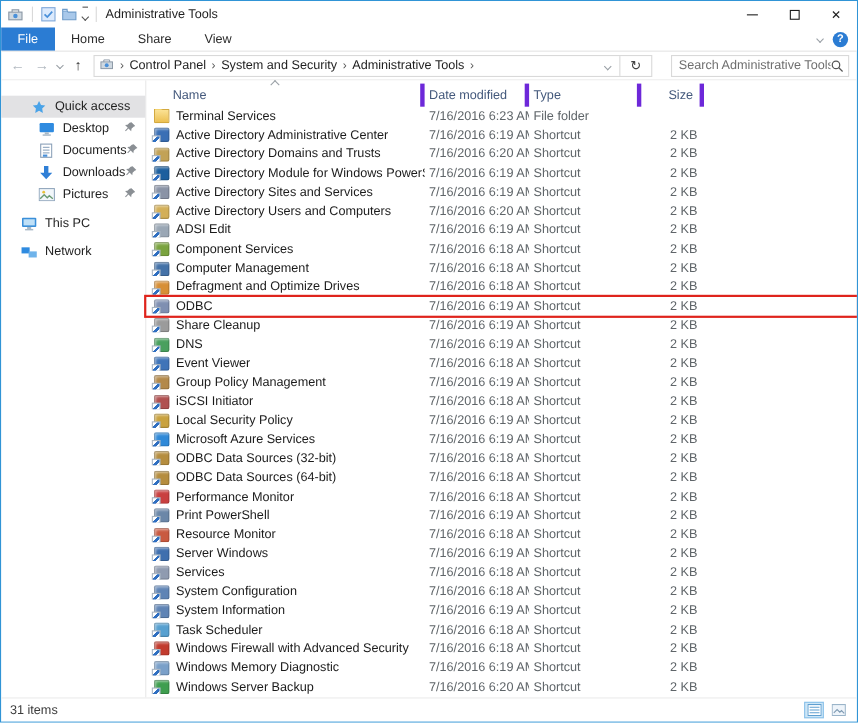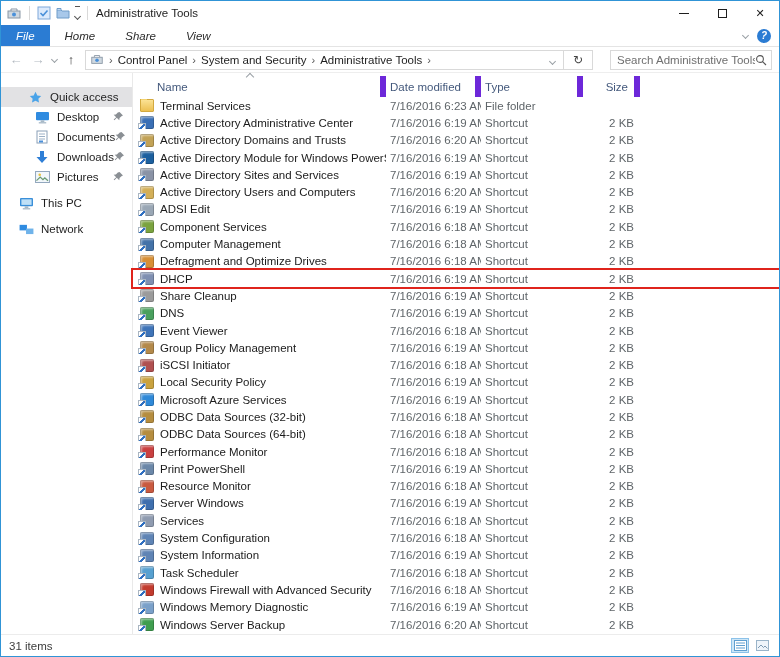--- a/index.html
+++ b/index.html
@@ -16,21 +16,21 @@
   .chev { display:inline-block; width:5px; height:5px; border-right:1.4px solid #555; border-bottom:1.4px solid #555; transform:rotate(45deg); }
   .chev.gray { border-color:#9aa0a6; }
   .win-title { margin-left:6px; color:#1e1e1e; }
   .win-controls { margin-left:auto; display:flex; height:24px; }
   .win-btn { width:38px; height:24px; display:flex; align-items:center; justify-content:center; }
   .glyph-min { width:10px; height:1px; background:#1e1e1e; }
   .glyph-max { width:9px; height:9px; border:1px solid #1e1e1e; }
   .glyph-close::before { content:"\2715"; font-size:11px; color:#1e1e1e; }
 
   
-  .ribbon { height:22px; display:flex; align-items:stretch; border-bottom:1px solid #e4e4e4; background:#fff;font-style:italic; }
+  .ribbon { height:22px; display:flex; align-items:stretch; border-bottom:1px solid #e4e4e4; background:#fff; }
   .tab { padding:0 15px; display:flex; align-items:center; color:#2b2b2b; }
   .tab.active { background:#2b7cd3; color:#fff; }
   .ribbon-right { margin-left:auto; display:flex; align-items:center; gap:9px; padding-right:8px; }
   .help-ico { width:14px; height:14px; border-radius:50%; background:#2b7cd3; color:#fff; font-size:10px; font-weight:bold; display:flex; align-items:center; justify-content:center; }
   .help-ico::before { content:"?"; }
 
   
   .navbar { height:26px; display:flex; align-items:center; padding:0 7px; gap:6px; border-bottom:1px solid #eee; }
   .nav-arrow { font-size:13px; width:16px; text-align:center; }
   .nav-arrow.dim { color:#b3bac1; }
@@ -58,21 +58,21 @@
   .side-item.lvl-qa   { padding-left:26px; }
   .side-item.lvl-sub  { padding-left:33px; }
   .side-item.lvl-root { padding-left:17px; margin-top:6px; }
   .side-item.sel { background:#e2e2e4; }
   .side-ico { width:16px; height:16px; flex:none; margin-right:7px; display:flex; align-items:center; justify-content:center; }
   .pin { margin-left:auto; }
 
   
   .listpane { flex:1; padding-top:3px; position:relative; }
   .cols { display:flex; height:21px; align-items:center; color:#44597c; position:relative; }
-  .col { height:100%; display:flex; align-items:center; border-right:6px solid #6d28d9; padding-left:4px; }
+  .col { height:100%; display:flex; align-items:center; border-right:4px solid #6d28d9; padding-left:4px; }
   .col-name { width:253px; padding-left:24px; position:relative; }
   .col-date { width:95px; }
   .col-type { width:102px; }
   .col-size { width:57px; justify-content:flex-end; padding-right:6px; }
   .sort-up { position:absolute; left:114px; top:-2px; width:6px; height:6px; border-left:1.4px solid #9aa0a6; border-top:1.4px solid #9aa0a6; transform:rotate(45deg); }
   .rows { position:relative; }
   .row { display:flex; height:17.3px; align-items:center; position:relative; }
   .cell { white-space:nowrap; overflow:hidden; }
   .c-name { width:253px; display:flex; align-items:center; padding-left:7px; color:#1b1b1b; }
   .c-date { width:95px;  color:#5f6569; padding-left:4px; }
@@ -384,21 +384,21 @@
             </span>
     <span class="cell c-date">7/16/2016 6:18 AM</span>
     <span class="cell c-type">Shortcut</span>
     <span class="cell c-size">2 KB</span>
   </div>
           <div class="row hl">
     <span class="cell c-name">
               <span class="fic sc" style="background: rgb(127, 143, 177);">
                 <i class="lnk" style="display: block;"></i>
               </span>
-              <span class="txt">DHCP</span>
+              <span class="txt">ODBC</span>
             </span>
     <span class="cell c-date">7/16/2016 6:19 AM</span>
     <span class="cell c-type">Shortcut</span>
     <span class="cell c-size">2 KB</span>
   </div>
           <div class="row">
     <span class="cell c-name">
               <span class="fic sc" style="background: rgb(155, 155, 155);">
                 <i class="lnk" style="display: block;"></i>
               </span>

